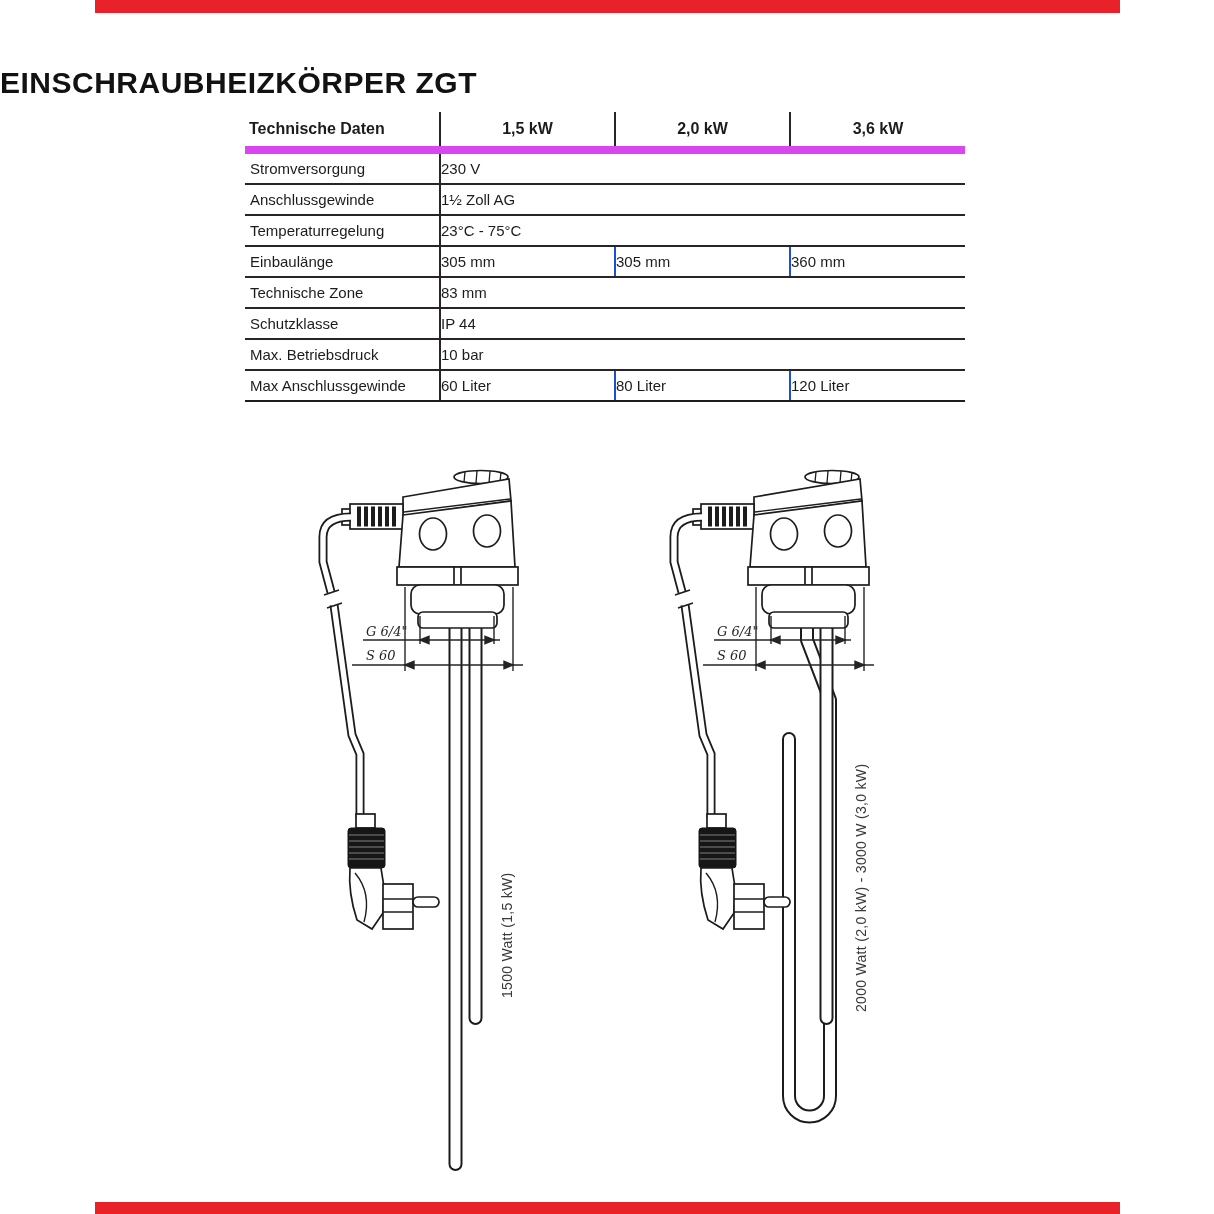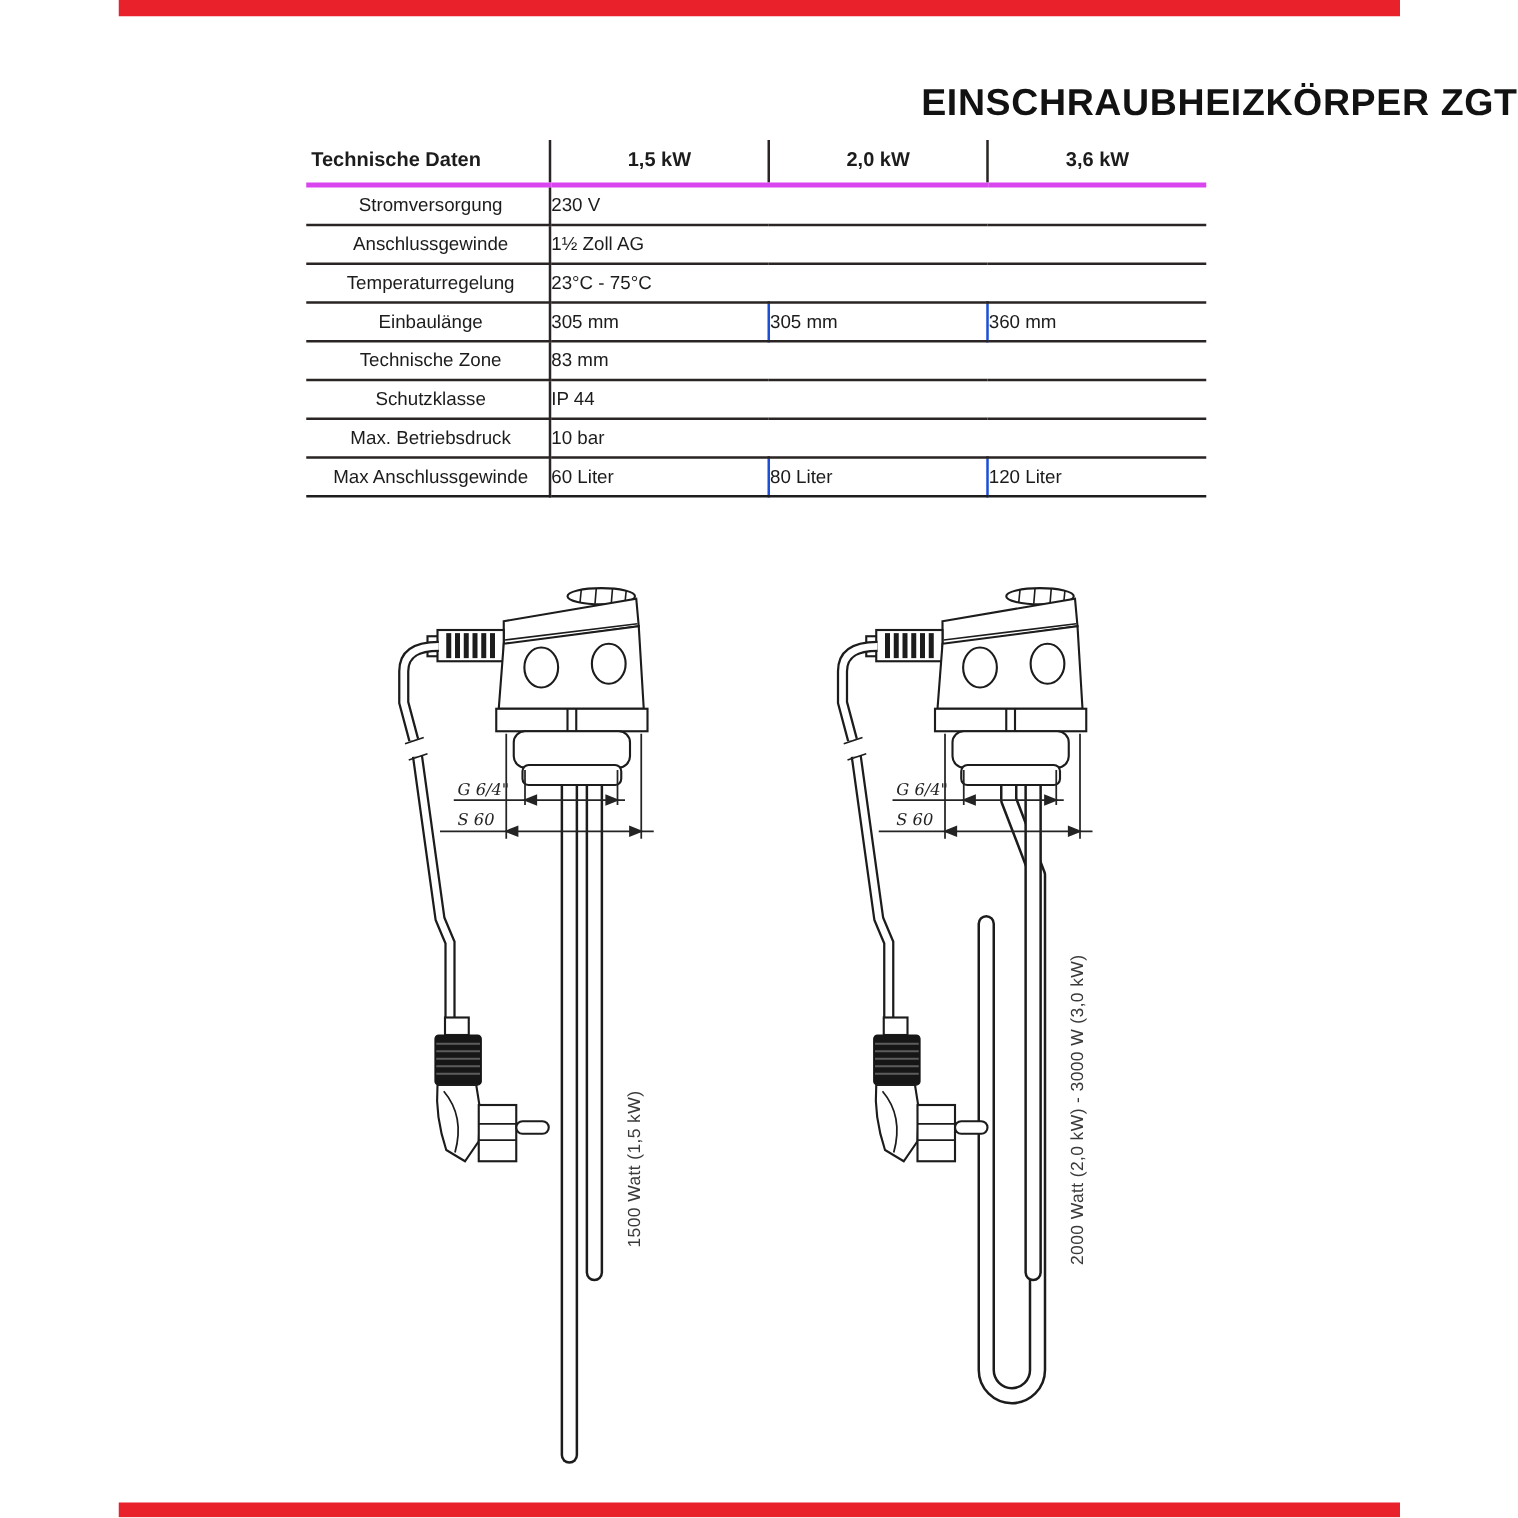--- a/index.html
+++ b/index.html
@@ -4,38 +4,38 @@
 <style>
   html,body{margin:0;padding:0;background:#ffffff;}
   .page{
     position:relative;width:1214px;height:1214px;background:#ffffff;overflow:hidden;
     font-family:"Liberation Sans","DejaVu Sans",sans-serif;color:#1a1a1a;
   }
   .red-bar{position:absolute;left:95px;width:1025px;background:#e8212b;}
   .red-bar.top{top:0;height:13px;}
   .red-bar.bottom{top:1202px;height:12px;}
   .title{
-    position:absolute;top:46px;left:0;right:0;text-align:right;
+    position:absolute;top:46px;left:0;right:0;text-align:left;
     font-size:30px;font-weight:bold;letter-spacing:.5px;color:#121212;
   }
   table.tech{
     position:absolute;left:245px;top:112px;width:720px;
     border-collapse:collapse;table-layout:fixed;font-size:15px;color:#1c1c1c;
   }
   table.tech th{
     height:34px;font-size:16px;font-weight:bold;vertical-align:middle;
-    border-bottom:4px solid #d946ef;padding:0;
+    border-bottom:8px solid #d946ef;padding:0;
   }
   table.tech th.lbl{text-align:left;padding-left:4px;}
   table.tech th:not(:last-child){border-right:2px solid #2b2424;}
   table.tech td{
     height:29px;padding:0;text-align:left;vertical-align:middle;
     border-bottom:2px solid #2b2424;
   }
-  table.tech td.lbl{text-align:center;padding-left:5px;border-right:2px solid #2b2424;}
+  table.tech td.lbl{text-align:left;padding-left:5px;border-right:2px solid #2b2424;}
   table.tech td.vsep{border-right:2px solid #1d4ed8;}
   table.tech tbody tr:last-child td{border-bottom:2.5px solid #1d1d1d;}
   svg.diagram{position:absolute;}
   svg .dim-text{font-family:"DejaVu Serif",serif;font-style:italic;font-size:13px;fill:#242424;}
   svg .pwr-text{font-family:"Liberation Sans",sans-serif;font-size:14px;fill:#3a3a3a;letter-spacing:.3px;}
 </style>
 </head>
 <body>
 
 <div class="page">

